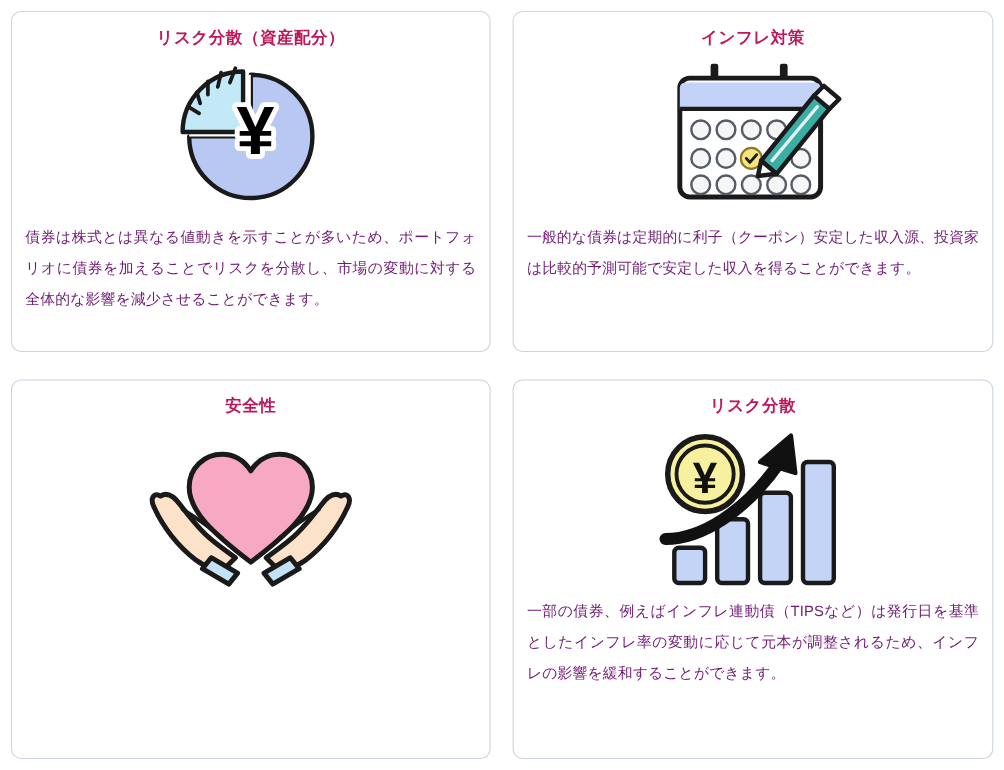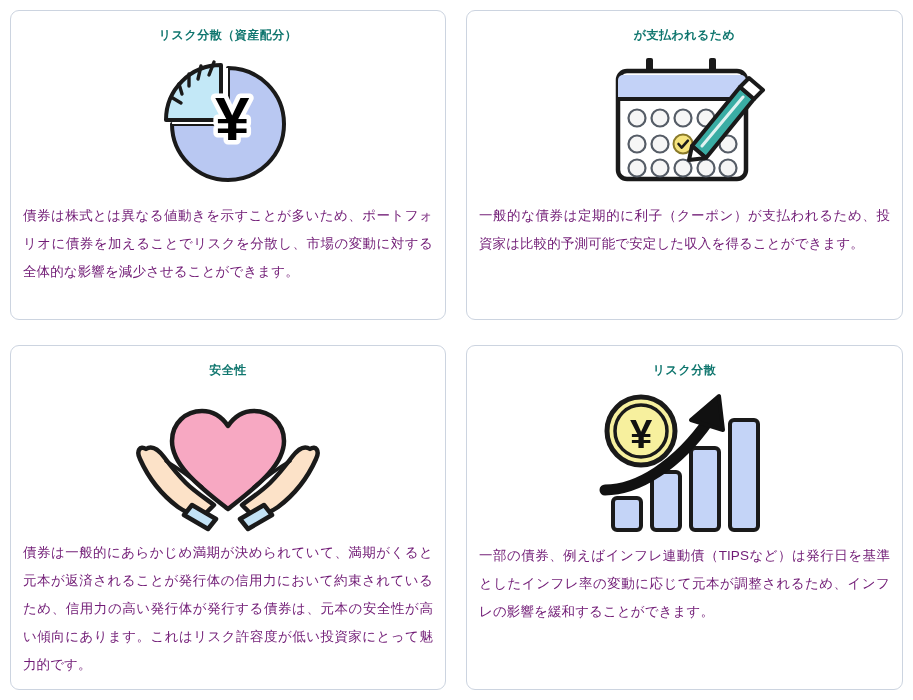--- a/index.html
+++ b/index.html
@@ -29,23 +29,23 @@
     background: #ffffff;
     border: 1px solid #ccd4e0;
     border-radius: 9px;
     padding: 14px 12px 10px 12px;
     display: flex;
     flex-direction: column;
     align-items: stretch;
   }
   .card-title {
     text-align: center;
-    font-size: 12px;
+    font-size: 15px;
     font-weight: bold;
-    color: #0f766e;
+    color: #be185d;
     letter-spacing: 0.5px;
     line-height: 20px;
     margin: 0 0 4px 0;
   }
   .icon-wrap {
     display: flex;
     align-items: center;
     justify-content: center;
     height: 145px;
     margin-top: 2px;
@@ -91,21 +91,21 @@
             <text x="0" y="40" font-family="'Liberation Sans','DejaVu Sans',sans-serif" font-size="62" font-weight="bold" fill="#000000">¥</text>
           </g>
         </svg>
       </div>
       <div class="card-body">債券は株式とは異なる値動きを示すことが多いため、ポートフォリオに債券を加えることでリスクを分散し、市場の変動に対する全体的な影響を減少させることができます。</div>
     </div>
   </div>
 
   <div class="cell r1">
     <div class="card r1">
-      <div class="card-title">が支払われるため</div>
+      <div class="card-title">インフレ対策</div>
       <div class="icon-wrap">
         <svg width="175" height="140" viewBox="0 0 175 140" aria-hidden="true">
 
           <rect x="49" y="4" width="7" height="22" rx="2" fill="#1a1a1a"></rect>
           <rect x="112" y="4" width="7" height="22" rx="2" fill="#1a1a1a"></rect>
 
           <rect x="21" y="17" width="128" height="108" rx="9" fill="#ffffff" stroke="#1a1a1a" stroke-width="4.5"></rect>
 
           <path d="M21 26 a5 5 0 0 1 5 -5 h118 a5 5 0 0 1 5 5 v19 h-128 z" fill="#c3d2f7"></path>
           <line x1="21" y1="45" x2="149" y2="45" stroke="#1a1a1a" stroke-width="4"></line>
@@ -131,21 +131,21 @@
           <path d="M81.5 90 l3.2 3.6 l6.2 -7" fill="none" stroke="#1a1a1a" stroke-width="2.6" stroke-linecap="round" stroke-linejoin="round"></path>
 
           <g transform="rotate(0)">
             <path d="M95 92 L143 33 L157 45 L109 104 Z" fill="#3aada4" stroke="#1a1a1a" stroke-width="4" stroke-linejoin="round"></path>
             <path d="M143 33 L152 24 L166 36 L157 45 Z" fill="#ffffff" stroke="#1a1a1a" stroke-width="4" stroke-linejoin="round"></path>
             <path d="M95 92 L109 104 L92 106 Z" fill="#ffffff" stroke="#1a1a1a" stroke-width="4" stroke-linejoin="round"></path>
             <line x1="105" y1="92" x2="146" y2="43" stroke="#ffffff" stroke-width="3" stroke-linecap="round" opacity="0.85"></line>
           </g>
         </svg>
       </div>
-      <div class="card-body">一般的な債券は定期的に利子（クーポン）が支払われるため、投資家は比較的予測可能で安定した収入を得ることができます。</div>
+      <div class="card-body">一般的な債券は定期的に利子（クーポン）安定した収入源、投資家は比較的予測可能で安定した収入を得ることができます。</div>
     </div>
   </div>
 
   <div class="cell r2">
     <div class="card r2">
       <div class="card-title">安全性</div>
       <div class="icon-wrap">
         <svg width="200" height="145" viewBox="0 0 200 145" aria-hidden="true">
 
           <path d="M100 122
@@ -176,21 +176,20 @@
                      C 58 126 70 130 78 126
                      L 86 118
                      C 78 112 66 104 58 96
                      C 50 88 42 78 36 70
                      C 30 62 24 58 18 62 Z" fill="#fce2c8" stroke="#1a1a1a" stroke-width="4.5" stroke-linejoin="round"></path>
             <path d="M38 74 C 48 80 62 90 74 100" fill="none" stroke="#1a1a1a" stroke-width="3.4" stroke-linecap="round"></path>
             <path d="M64 118 L88 132 L80 142 L56 128 Z" fill="#c3e2f5" stroke="#1a1a1a" stroke-width="4.5" stroke-linejoin="round"></path>
           </g>
         </svg>
       </div>
-      <div class="card-body">債券は一般的にあらかじめ満期が決められていて、満期がくると元本が返済されることが発行体の信用力において約束されているため、信用力の高い発行体が発行する債券は、元本の安全性が高い傾向にあります。これはリスク許容度が低い投資家にとって魅力的です。</div>
     </div>
   </div>
 
   <div class="cell r2">
     <div class="card r2">
       <div class="card-title">リスク分散</div>
       <div class="icon-wrap">
         <svg width="180" height="150" viewBox="0 0 180 150" aria-hidden="true">
 
           <rect x="18" y="112" width="28" height="32" rx="4" fill="#c4d4f7" stroke="#1a1a1a" stroke-width="4"></rect>

